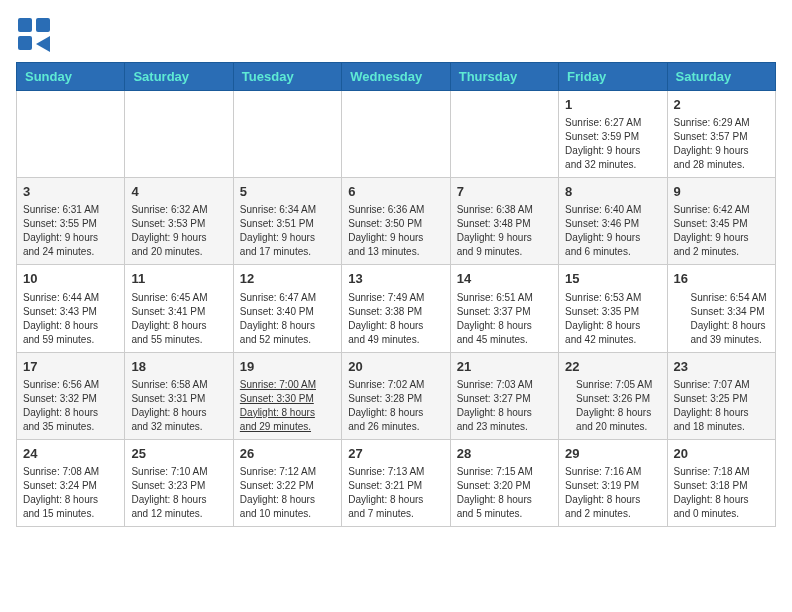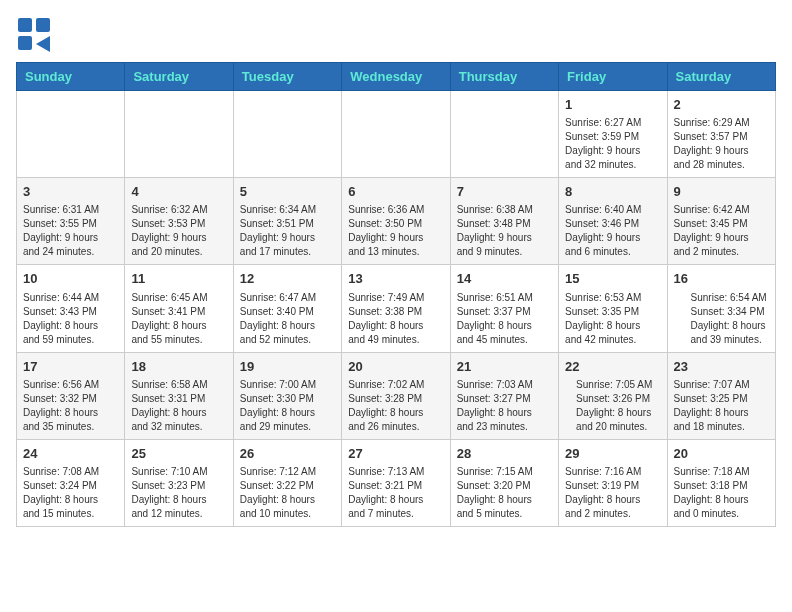--- a/index.html
+++ b/index.html
@@ -223,21 +223,21 @@
         </td>
         <td>
           <span class="day-number">18</span>
           <div class="day-info" style="white-space: pre-line;">Sunrise: 6:58 AM
 Sunset: 3:31 PM
 Daylight: 8 hours
 and 32 minutes.</div>
         </td>
         <td>
           <span class="day-number">19</span>
-          <div class="day-info" style="white-space: pre-line;">Sunrise: 7:00 AM
+          <div class="day-info" style="white-space: pre-line; text-decoration: underline;">Sunrise: 7:00 AM
 Sunset: 3:30 PM
 Daylight: 8 hours
 and 29 minutes.</div>
         </td>
         <td>
           <span class="day-number">20</span>
           <div class="day-info" style="white-space: pre-line;">Sunrise: 7:02 AM
 Sunset: 3:28 PM
 Daylight: 8 hours
 and 26 minutes.</div>

